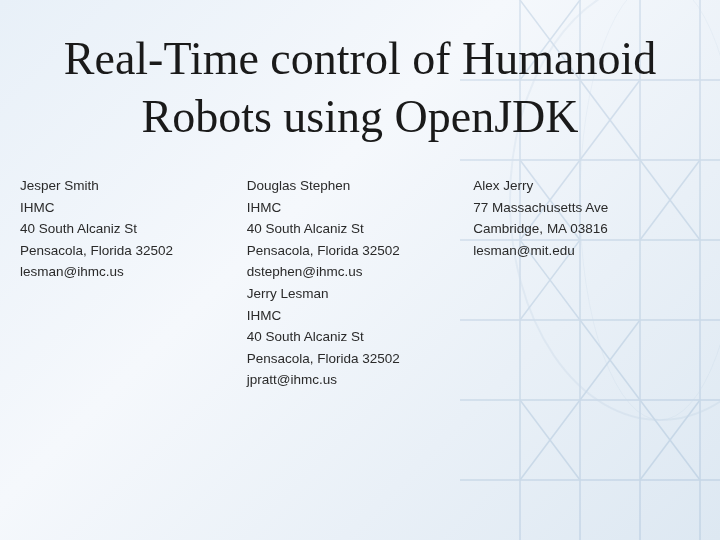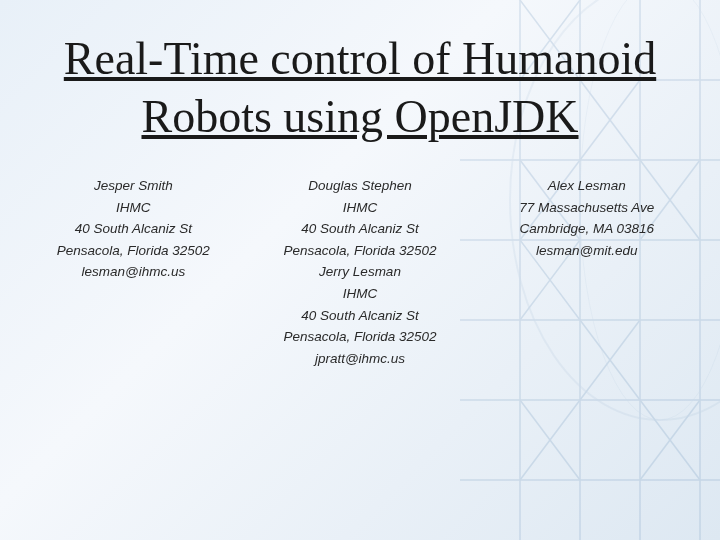--- a/index.html
+++ b/index.html
@@ -47,43 +47,40 @@
       padding: 30px 60px 20px 60px;
       width: 100%;
     }
 
     .main-title {
       font-size: 46px;
       font-weight: normal;
       color: #1a1a1a;
       line-height: 1.25;
       text-align: center;
-      text-decoration: underline;
     }
 
     .authors-section {
       position: relative;
       z-index: 1;
       display: flex;
       flex-direction: row;
       justify-content: space-around;
       align-items: flex-start;
       width: 100%;
       padding: 10px 20px 0 20px;
       flex: 1;
     }
 
     .author-column {
       flex: 1;
-      text-align: center;
       font-size: 13.5px;
       color: #2a2a2a;
       line-height: 1.6;
       font-family: Arial, sans-serif;
-      font-style: italic;
     }
 
     .author-name {
       font-size: 13.5px;
       font-weight: normal;
     }
   </style>
 </head>
 <body>
 
@@ -141,29 +138,30 @@
       <div>40 South Alcaniz St</div>
       <div>Pensacola, Florida 32502</div>
       <div>lesman@ihmc.us</div>
     </div>
 
     <div class="author-column">
       <div class="author-name">Douglas Stephen</div>
       <div>IHMC</div>
       <div>40 South Alcaniz St</div>
       <div>Pensacola, Florida 32502</div>
+      <div>dstephen@ihmc.us</div>
       <div class="author-name">Jerry Lesman</div>
       <div>IHMC</div>
       <div>40 South Alcaniz St</div>
       <div>Pensacola, Florida 32502</div>
       <div>jpratt@ihmc.us</div>
     </div>
 
     <div class="author-column">
-      <div class="author-name">Alex Lesman</div>
+      <div class="author-name">Alex Jerry</div>
       <div>77 Massachusetts Ave</div>
       <div>Cambridge, MA 03816</div>
       <div>lesman@mit.edu</div>
     </div>
 
   </div>
 
 </div>
 
 </body></html>

